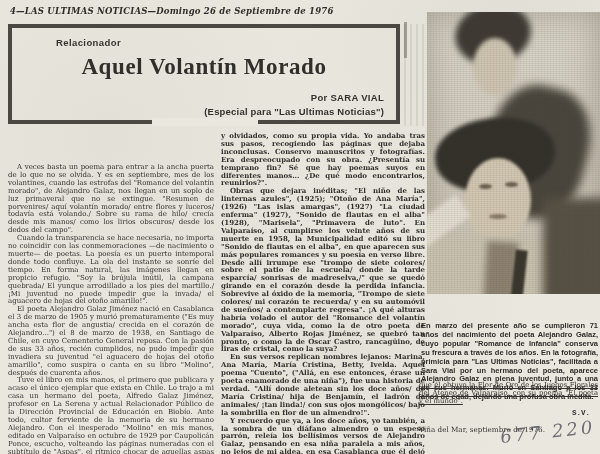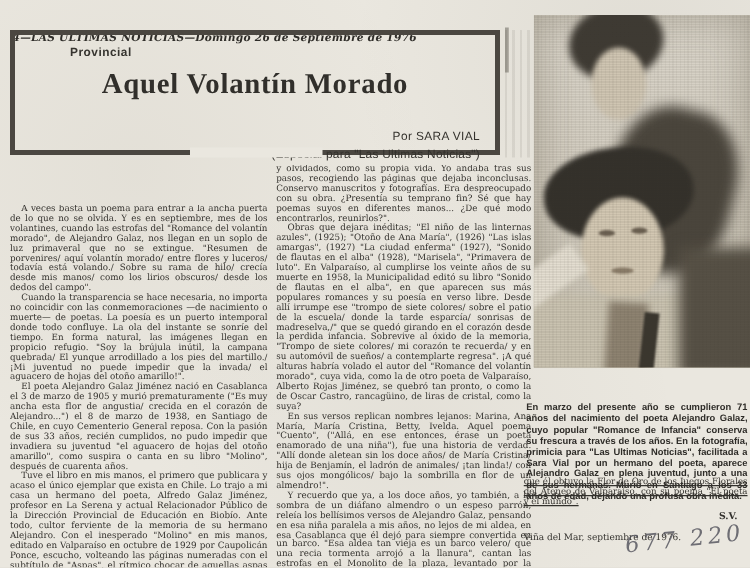--- a/index.html
+++ b/index.html
@@ -12,21 +12,21 @@
     position:relative;width:600px;height:454px;overflow:hidden;
     background:
       radial-gradient(circle at 18% 30%, rgba(120,110,90,.06), transparent 40%),
       radial-gradient(circle at 55% 75%, rgba(110,100,85,.05), transparent 45%),
       radial-gradient(circle at 85% 10%, rgba(100,95,80,.07), transparent 35%),
       #eae7df;
   }
   .header{
     position:absolute;left:10px;top:6px;
     font:bold italic 8.5px/11px "DejaVu Serif",serif;
-    color:#2f2d29;letter-spacing:.2px;white-space:nowrap;margin-top:20px;
+    color:#2f2d29;letter-spacing:.2px;white-space:nowrap;
   }
   
   .title-box{
     position:absolute;left:8px;top:24px;width:392px;height:100px;
     border:4px solid #4b4741;box-sizing:border-box;
   }
   .box-shadow-notch{
     position:absolute;left:404px;top:22px;width:3px;height:36px;
     background:#6b675f;opacity:.55;
   }
@@ -38,37 +38,37 @@
     position:absolute;left:44px;top:9px;
     font:bold 9.5px "Liberation Sans",sans-serif;
     color:#36342f;letter-spacing:.4px;
   }
   .title{
     margin:26px 0 0;text-align:center;
     font:bold 23px "Liberation Serif",serif;
     color:#312f2b;letter-spacing:.6px;
   }
   .byline-wrap{
-    position:absolute;right:12px;top:76px;text-align:right;
-    font-family:"Liberation Sans",sans-serif;font-weight:normal;color:#34322d;
+    position:absolute;right:12px;top:64px;text-align:right;
+    font-family:"Liberation Sans",sans-serif;font-weight:bold;color:#34322d;
   }
   .byline{font-size:9.5px;margin-bottom:3px;letter-spacing:.3px;}
   .byline-note{font-size:9.5px;letter-spacing:.2px;}
   .margin-streaks{
     position:absolute;left:404px;top:24px;width:22px;height:102px;
     background:repeating-linear-gradient(90deg, rgba(90,85,75,.16) 0 2px, transparent 2px 6px);
     opacity:.7;
   }
   
   .col{
     position:absolute;top:132px;height:322px;overflow:hidden;
     font-size:7px;line-height:7.9px;text-align:justify;color:#33312d;
   }
   .col1{left:8px;width:206px;margin-top:32px;}
-  .col2{left:221px;width:204px;}
+  .col2{left:221px;width:204px;font-weight:bold;}
   .col p{margin:0;text-indent:9px;}
   .col p.np{text-indent:0;}
   
   .photo{
     position:absolute;left:427px;top:12px;width:173px;height:282px;
     overflow:hidden;
     background:linear-gradient(180deg,#d9d4c9 0%,#d0cabd 55%,#c7c1b2 100%);
     box-shadow:inset 0 0 34px rgba(90,80,60,.35);
   }
   .photo div{position:absolute;}
@@ -96,38 +96,38 @@
     position:absolute;left:421px;top:296px;width:177px;height:82px;overflow:hidden;
     font:bold 7.5px/8.9px "Liberation Sans",sans-serif;
     text-align:justify;color:#2e2c28;margin-top:26px;
   }
   .closing{
     position:absolute;left:419px;top:381px;width:179px;
     font-size:6.9px;line-height:8.2px;text-align:justify;color:#33312d;
   }
   .closing p{margin:0 0 1px;text-decoration:underline;}
   .closing p.ind{text-indent:8px;}
-  .sig{text-align:right;font-weight:bold;font-size:7.5px;margin-top:3px;padding-right:8px;}
+  .sig{text-align:right;font-weight:bold;font-size:7.5px;margin-top:3px;padding-right:8px;font-family:Liberation Mono, monospace;}
   .dateline{margin-top:9px;font-size:7.2px;text-align:left;}
   .handwritten{
     position:absolute;left:500px;top:421px;
     font:italic 18px "DejaVu Serif",serif;
     color:#50505a;letter-spacing:3px;opacity:.8;
     transform:rotate(-6deg);
   }
 </style>
 </head>
 <body>
 
 <div class="page">
 
   <div class="header">4—LAS ULTIMAS NOTICIAS—Domingo 26 de Septiembre de 1976</div>
 
   <div class="title-box">
-    <div class="kicker">Provincial</div>
+    <div class="kicker">Relacionador</div>
     <h1 class="title">Aquel Volantín Morado</h1>
     <div class="byline-wrap">
       <div class="byline">Por SARA VIAL</div>
       <div class="byline-note">(Especial para "Las Ultimas Noticias")</div>
     </div>
   </div>
   <div class="box-shadow-notch"></div>
   <div class="border-gap"></div>
   <div class="margin-streaks"></div>
 

